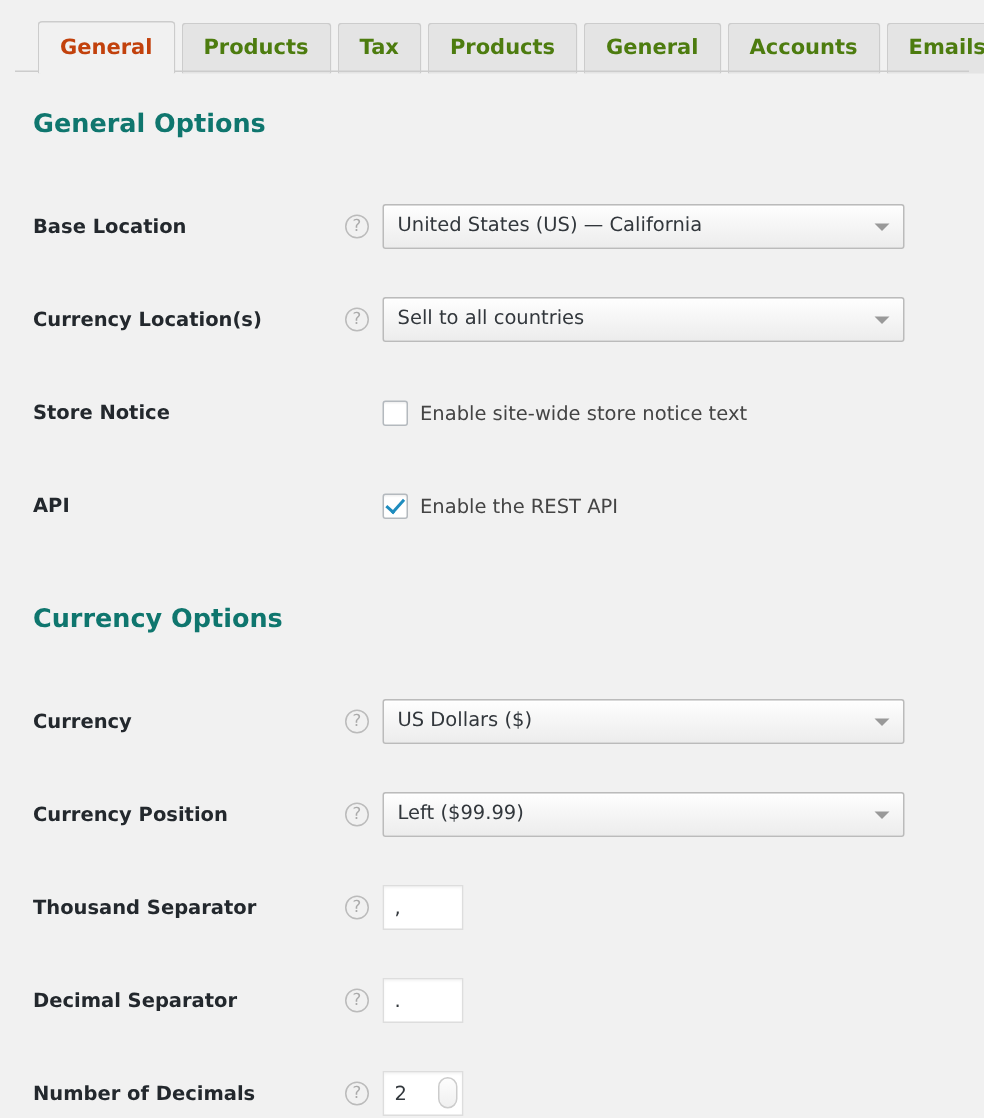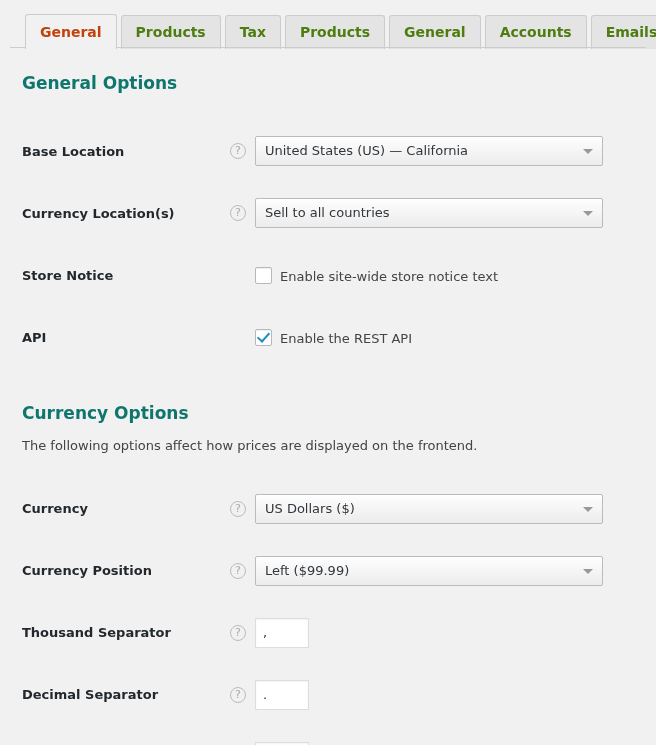--- a/index.html
+++ b/index.html
@@ -303,21 +303,20 @@
               <span class="checkbox checked"></span>
               <span class="cb-label">Enable the REST API</span>
             </label>
           </div>
         </td>
       </tr>
     </tbody>
   </table>
 
   <h2 class="section-title second">Currency Options</h2>
-  <p class="section-desc">The following options affect how prices are displayed on the frontend.</p>
 
   <table class="form-table">
     <tbody>
       <tr>
         <th>Currency</th>
         <td>
           <div class="field-wrap">
             <span class="help-tip">?</span>
             <div class="select-box">
               <span class="sel-text">US Dollars ($)</span>

